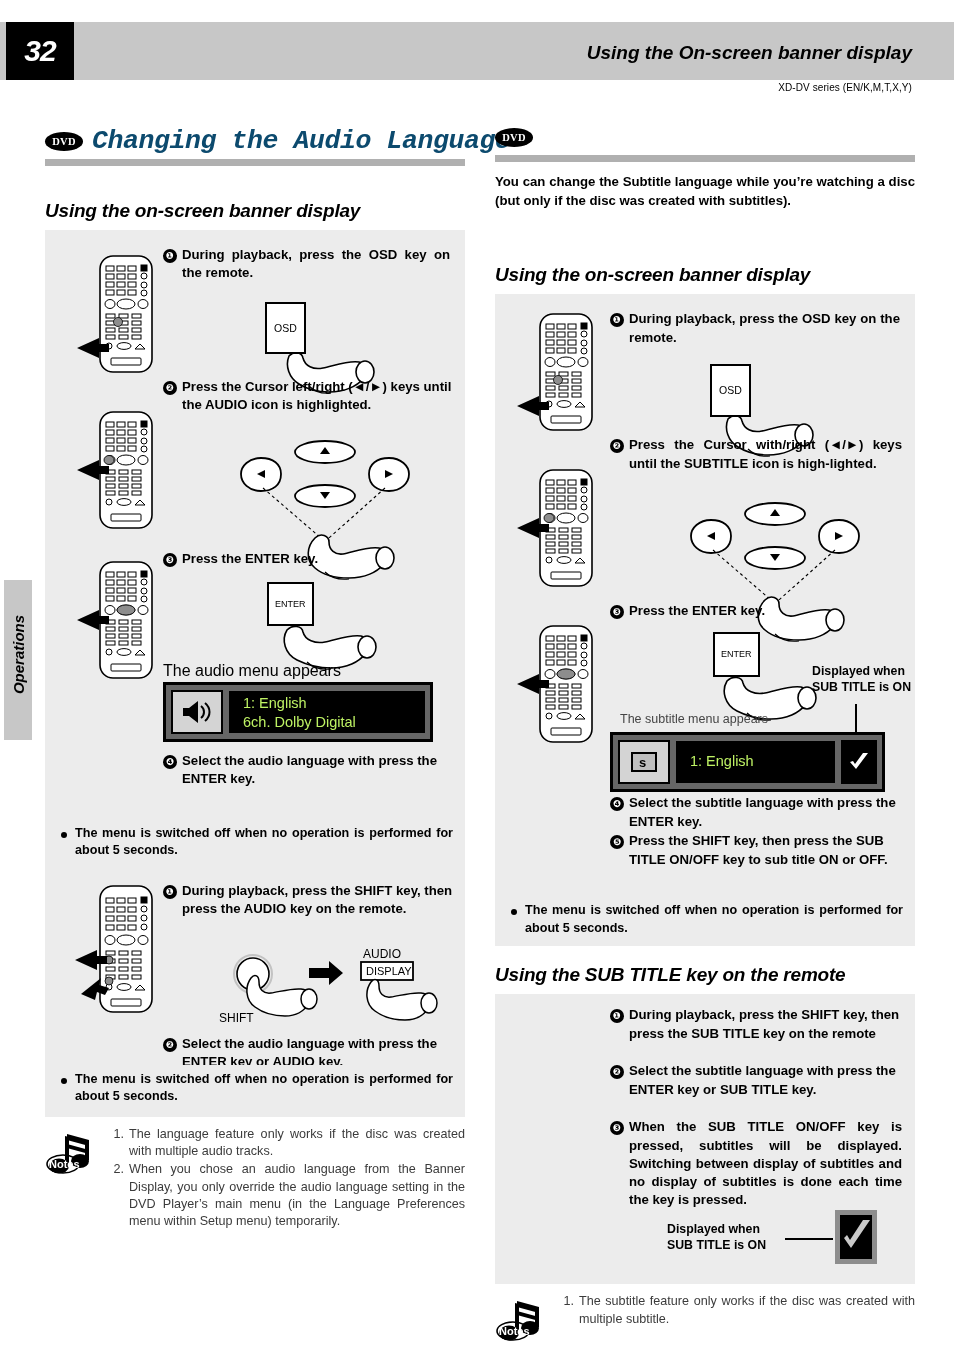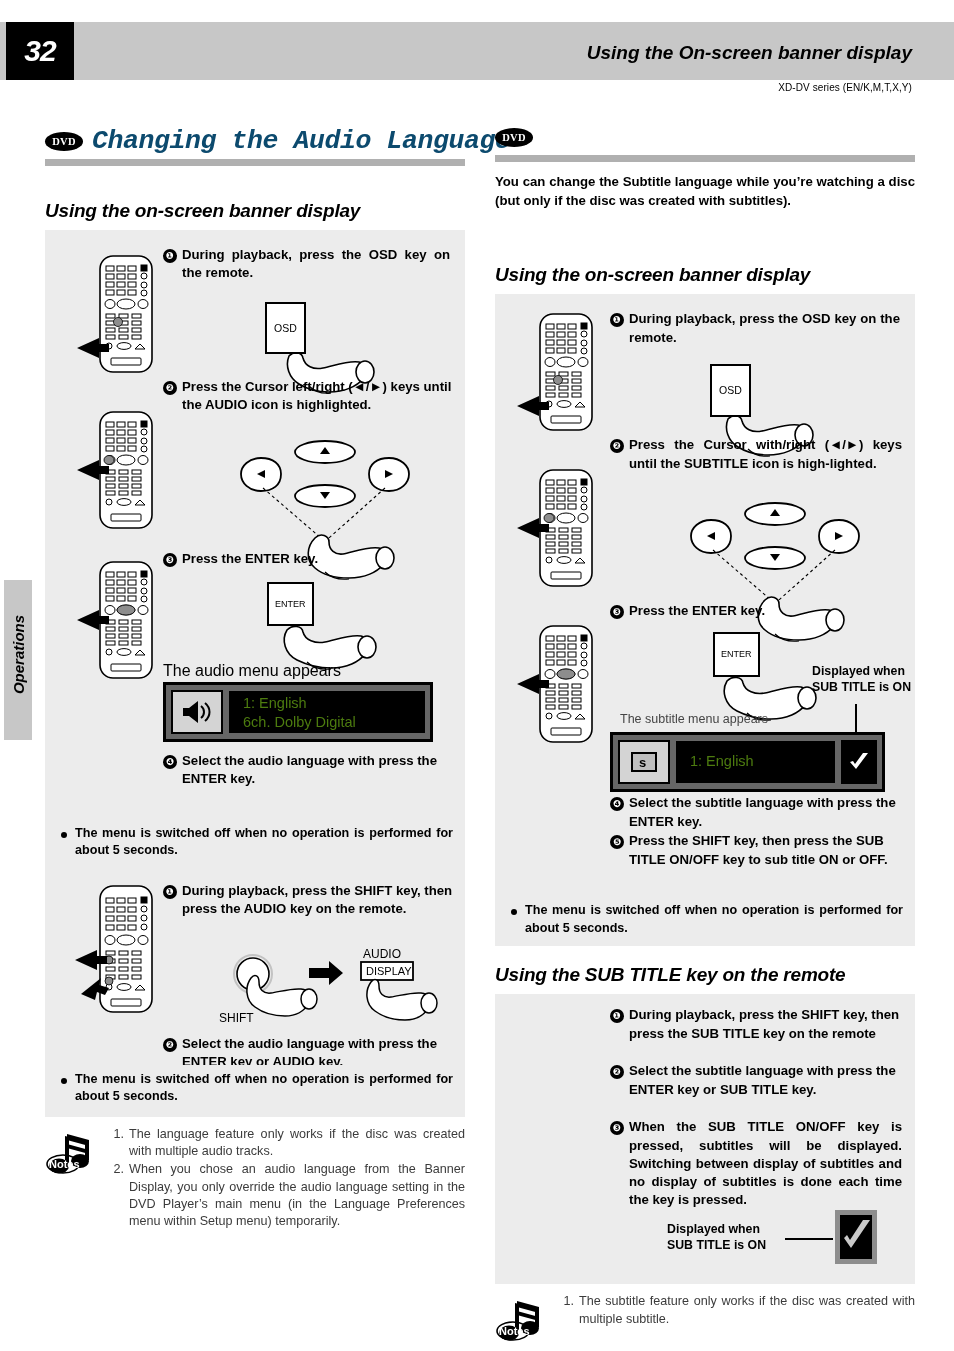--- a/index.html
+++ b/index.html
@@ -73,21 +73,21 @@
   
   .keycap{display:inline-block;border:2px solid #000;background:#fff;
     font-size:10.5px;font-weight:normal;padding:18px 7px;color:#000;
     font-family:"Liberation Sans",sans-serif;line-height:1.2;}
   .keycap.small{font-size:9px;padding:15px 6px;}
 
   
   .menubar{background:#666;border:3px solid #000;padding:5px;display:flex;align-items:center;gap:6px;}
   .menubar .iconbox{width:48px;height:40px;background:#d4d4d4;border:2px solid #000;
     display:flex;align-items:center;justify-content:center;flex:none;}
-  .menubar .field{flex:1;background:#000;height:42px;color:#4d7c0f;
+  .menubar .field{flex:1;background:#000;height:42px;color:#bef264;
     font-size:14.5px;line-height:1.36;padding:3px 0 0 14px;box-sizing:border-box;
     font-family:"Liberation Sans",sans-serif;}
   .menubar .field.one{padding-top:11px;}
   .menubar .check{width:36px;height:44px;background:#000;flex:none;
     display:flex;align-items:center;justify-content:center;}
 
   .caption{font-size:12.5px;color:#444;font-weight:normal;}
 
   
   .notes-wrap{position:relative;margin-top:9px;}

